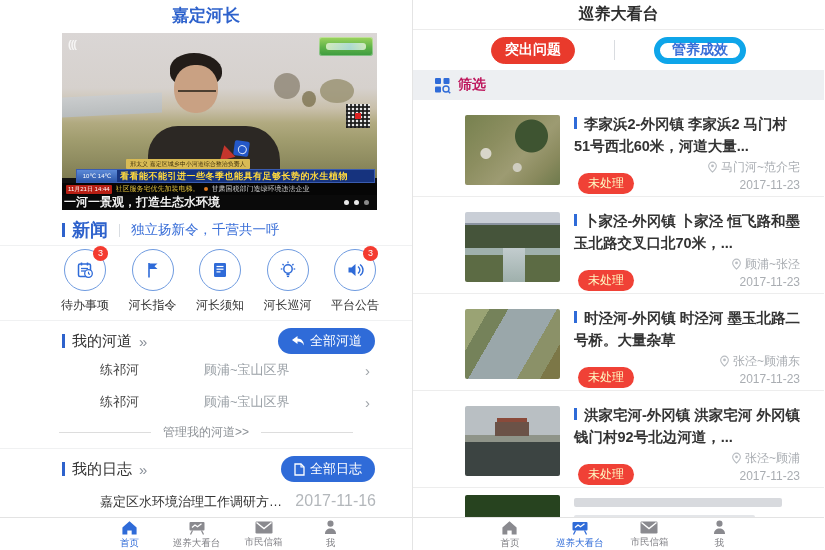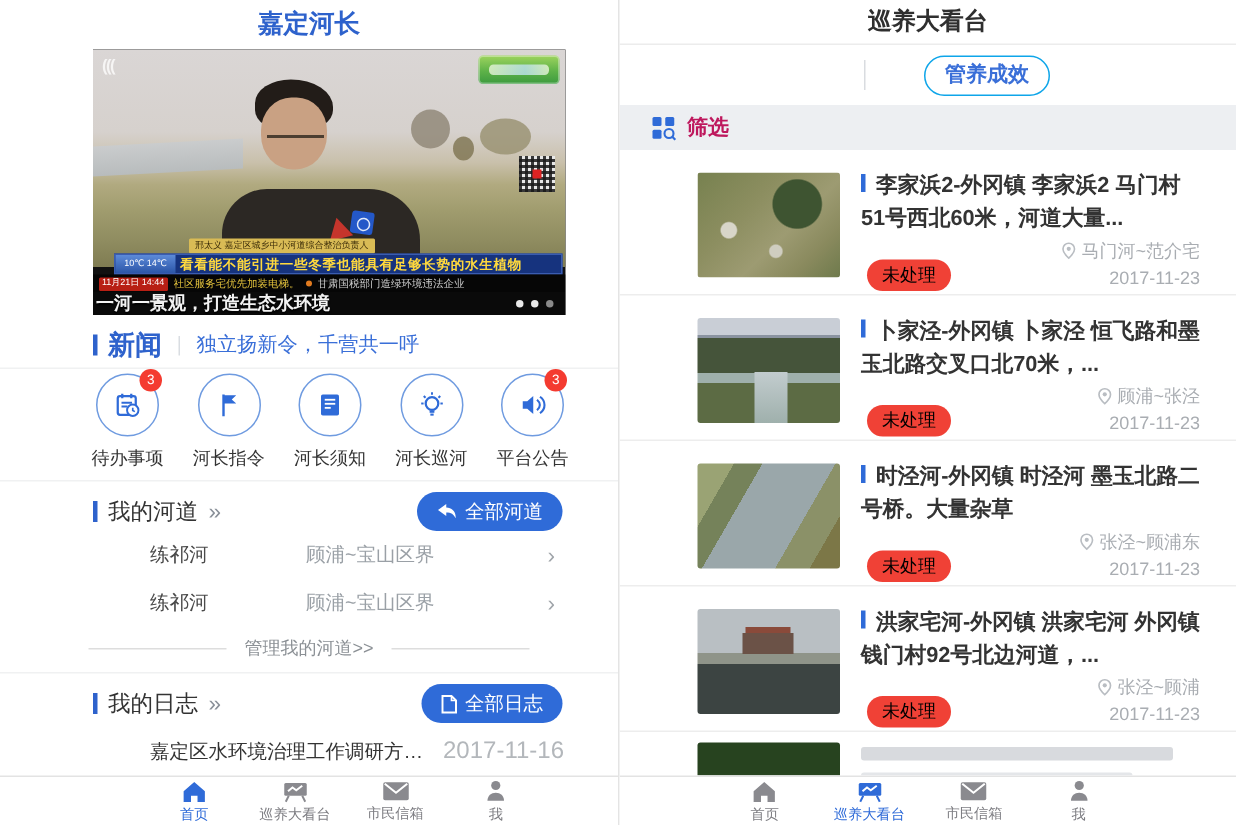--- a/index.html
+++ b/index.html
@@ -90,40 +90,40 @@
   .tabbar.lpad { padding:0 48px 0 96px; }
   .tabbar.rpad { padding:0 70px 0 62px; }
   .tab { flex:1; display:flex; flex-direction:column; align-items:center; justify-content:center; gap:1px; }
   .tab .tl { font-size:9.5px; color:#7d7d82; }
   .tab.active .tl { color:#2f6bd8; }
 
   
   .seg-row { position:absolute; top:30px; left:0; right:0; height:40px; display:flex; align-items:center; justify-content:center; }
   .seg { height:27px; min-width:84px; border-radius:14px; font-size:14px; font-weight:bold; display:flex; align-items:center; justify-content:center; padding:0 12px; }
   .seg.red { background:#e93a2c; color:#fff; border:1px solid #e93a2c; }
-  .seg.blue { background:#fff; color:#3a6fd8; border:1px solid #0ea5e9; }
+  .seg.blue { background:#fff; color:#3a6fd8; border:6px solid #0ea5e9; }
   .seg-div { width:1px; height:20px; background:#d9dce0; margin:0 39px; }
   .filter-bar { position:absolute; top:70px; left:0; right:0; height:30px; background:#edeff2; display:flex; align-items:center; padding-left:21px; gap:7px; }
   .filter-bar .fl { color:#be185d; font-size:14px; font-weight:bold; }
   .r-list { position:absolute; top:100px; left:0; right:0; bottom:33px; overflow:hidden; }
   .item { position:relative; height:97px; border-bottom:1px solid #ededed; padding:14px 24px 10px 52px; display:flex; }
   .photo { width:95px; height:70px; border-radius:2px; flex:none; margin-top:1px; }
   .p1 { background:radial-gradient(circle at 22% 55%,#d8d6c9 0 5px,transparent 6px),radial-gradient(circle at 55% 75%,#cfcdc0 0 4px,transparent 5px),radial-gradient(circle at 70% 30%,#3e5431 0 16px,transparent 17px),linear-gradient(135deg,#77814f 0%,#8c8e60 35%,#9d9b72 60%,#8a8a5e 80%,#6e7a4c 100%); }
   .p2 { background:linear-gradient(180deg,#c9ced6 0 16%,#8a93a0 16% 19%,#45543a 19% 52%,#9fb0ac 52% 62%,#5c6b44 62% 100%); }
   .p2i { position:relative; }
   .p2i:after { content:""; position:absolute; left:38px; top:36px; width:22px; height:34px; background:linear-gradient(180deg,#c2ccce,#9fb0ac); }
   .p3 { background:linear-gradient(120deg,#9aa374 0 18%,#75825a 18% 32%,#9aa7aa 32% 68%,#8b9168 68% 85%,#7c7747 85% 100%); }
   .p4 { position:relative; background:linear-gradient(180deg,#b9bfc3 0 42%,#8f9489 42% 52%,#3c4442 52% 100%); }
   .p4:after { content:""; position:absolute; left:30px; top:16px; width:34px; height:14px; background:#6b5247; box-shadow:0 -6px 0 -2px #8a4a3a; }
   .p5 { background:linear-gradient(180deg,#27431f 0 60%,#51683f 100%); }
   .item .content { flex:1; margin-left:14px; display:flex; flex-direction:column; }
   .ititle { color:#333; font-size:14.5px; font-weight:bold; line-height:1.5; }
   .tbar { display:inline-block; width:3px; height:12px; background:#2f6bd8; margin-right:7px; }
   .row2 { flex:1; display:flex; justify-content:space-between; align-items:flex-end; padding-left:4px; }
-  .status { background:#f04136; color:#000000; font-size:12px; line-height:21px; padding:0 10px; border-radius:11px; margin-bottom:1px; }
+  .status { background:#f04136; color:#fef9c3; font-size:12px; line-height:21px; padding:0 10px; border-radius:11px; margin-bottom:1px; }
   .meta { text-align:right; color:#a9adb2; font-size:12px; line-height:1.55; }
   .meta .loc { display:flex; align-items:center; justify-content:flex-end; gap:3px; }
   .item-partial { position:relative; height:40px; padding:6px 24px 0 52px; display:flex; }
   .item-partial .ph { width:95px; height:34px; border-radius:2px 2px 0 0; }
   .ghost { flex:1; margin-left:14px; padding-top:4px; }
   .ghost .g1 { height:9px; background:#d8dade; width:92%; border-radius:2px; }
   .ghost .g2 { height:9px; background:#e4e6e9; width:80%; border-radius:2px; margin-top:8px; }
   svg { display:block; }
 </style>
 </head>
@@ -333,20 +333,21 @@
     </div>
   </div>
 
   <div class="screen right">
 
     <div class="r-header">
       <span class="t">巡养大看台</span>
     </div>
 
     <div class="seg-row">
+      <div class="seg red">突出问题</div>
       <div class="seg-div"></div>
       <div class="seg blue">管养成效</div>
     </div>
 
     <div class="filter-bar">
       <svg width="17" height="17" viewBox="0 0 17 17">
           <rect x="1" y="1" width="6" height="6" rx="1" fill="#2f6bd8"></rect>
           <rect x="9.5" y="1" width="6" height="6" rx="1" fill="#2f6bd8"></rect>
           <rect x="1" y="9.5" width="6" height="6" rx="1" fill="#2f6bd8"></rect>
           <circle cx="12" cy="12" r="3" fill="none" stroke="#2f6bd8" stroke-width="1.4"></circle>

